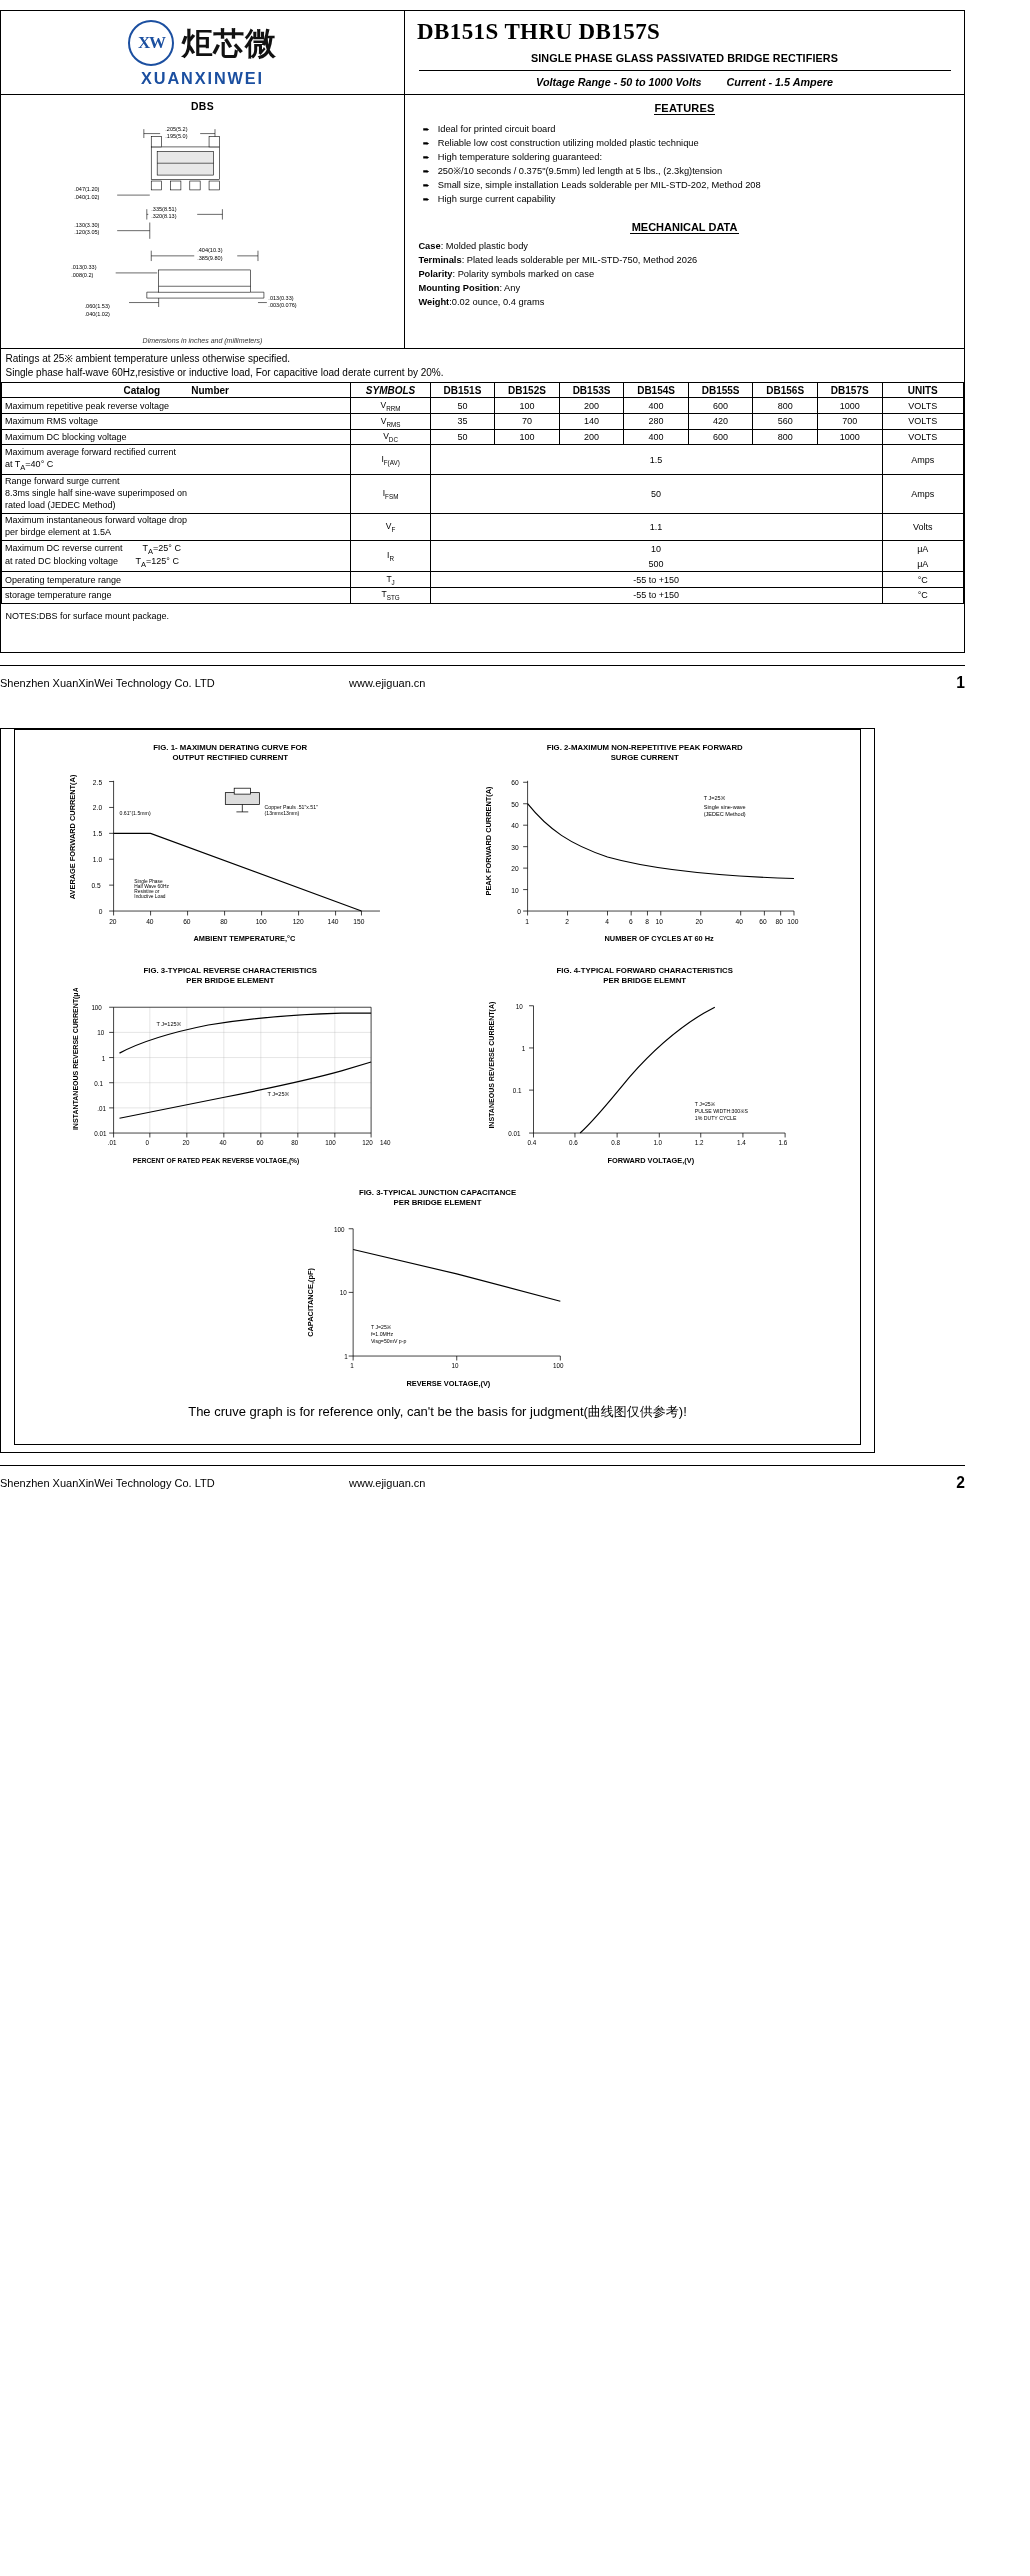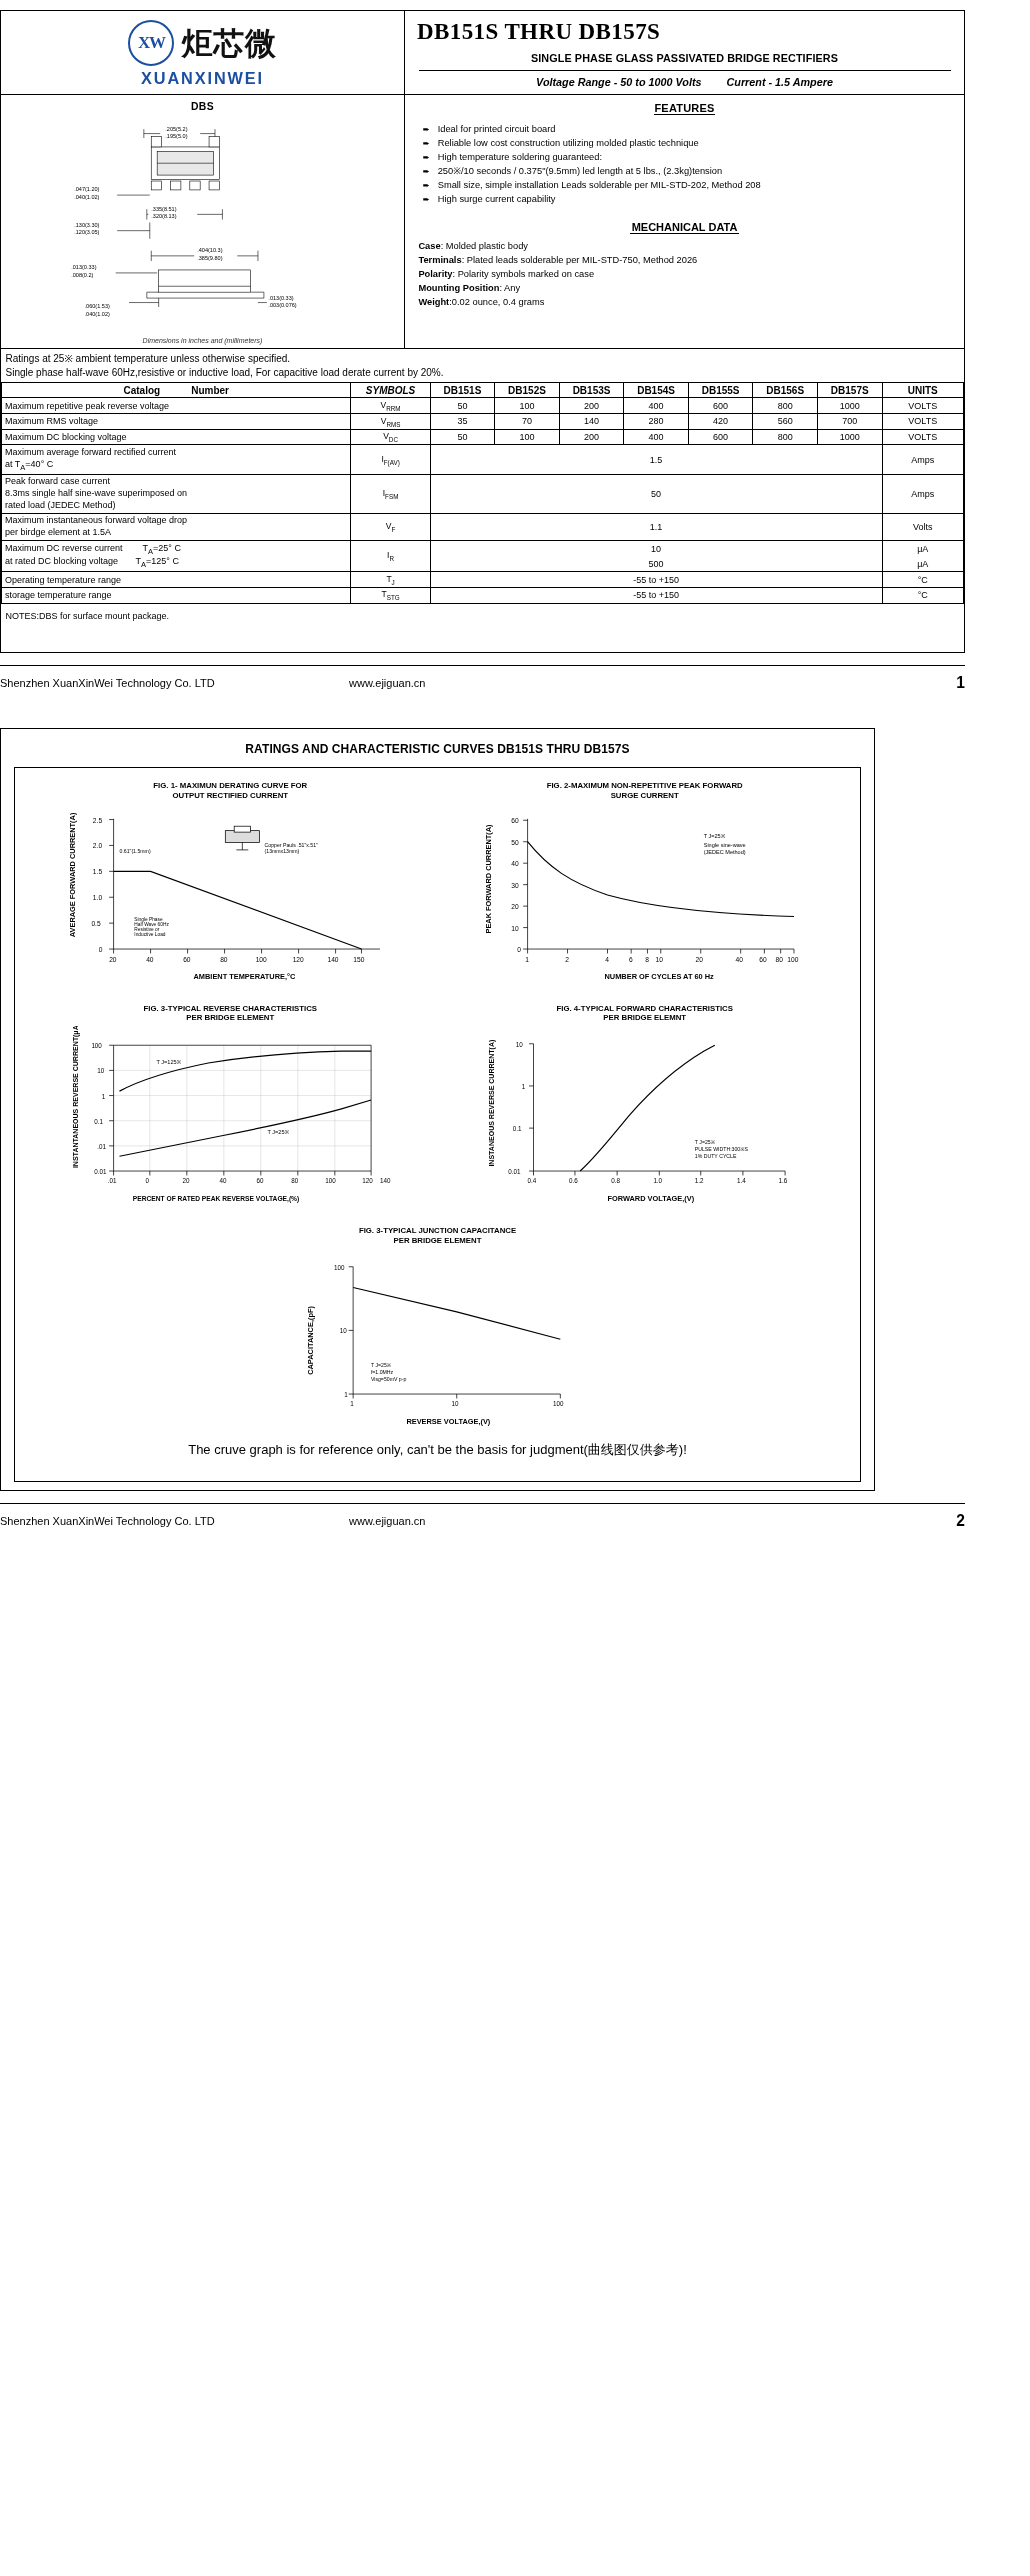--- a/index.html
+++ b/index.html
@@ -389,21 +389,21 @@
           <div>Maximum average forward rectified current</div>
           <div>at T<sub>A</sub>=40° C</div>
         </td>
         <td class="ctr sym"><span>I</span><sub>F(AV)</sub></td>
         <td class="ctr" colspan="7">1.5</td>
         <td class="ctr">Amps</td>
       </tr>
 
       <tr>
         <td class="two-line">
-          <div>Peak forward case current</div>
+          <div>Range forward surge current</div>
           <div>8.3ms single half sine-wave superimposed on</div>
           <div>rated load (JEDEC Method)</div>
         </td>
         <td class="ctr sym"><span>I</span><sub>FSM</sub></td>
         <td class="ctr" colspan="7">50</td>
         <td class="ctr">Amps</td>
       </tr>
 
       <tr>
         <td class="two-line">
@@ -450,21 +450,20 @@
 
   <div class="foot">
     <div class="f1">Shenzhen XuanXinWei Technology Co. LTD</div>
     <div class="f2">www.ejiguan.cn</div>
     <div class="f3">1</div>
   </div>
 </div>
 
 <div class="page" id="page2">
   <div class="sheet2">
-    <div class="p2-title">RATINGS AND CHARACTERISTIC CURVES DB151S THRU DB157S</div>
 
     <div class="charts-box">
 
       <div class="chart-row">
         <div class="chart-cell">
           <div class="chart-cap">
             FIG. 1- MAXIMUN DERATING CURVE FOR<br>OUTPUT RECTIFIED CURRENT
           </div>
           <div class="chart-holder">
             <svg width="371" height="185" viewBox="0 0 500 250">

